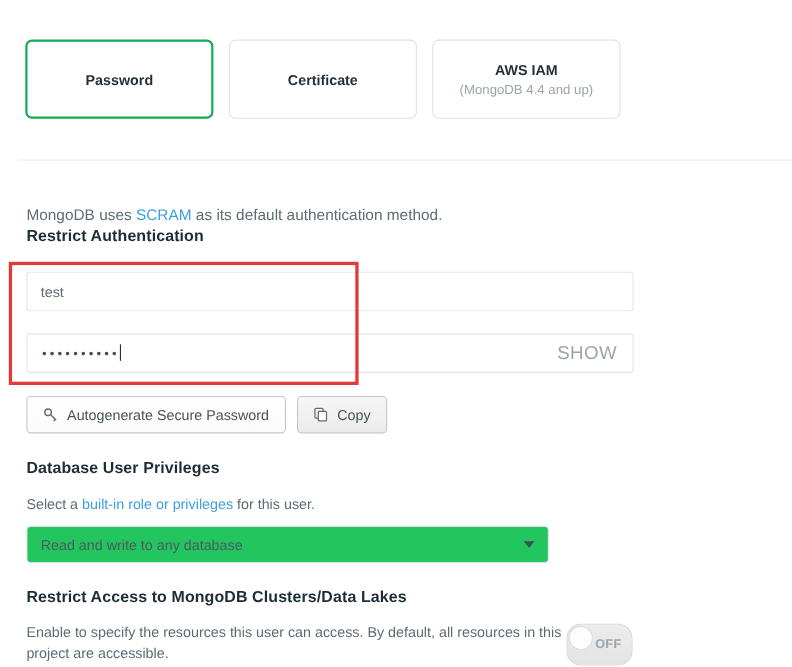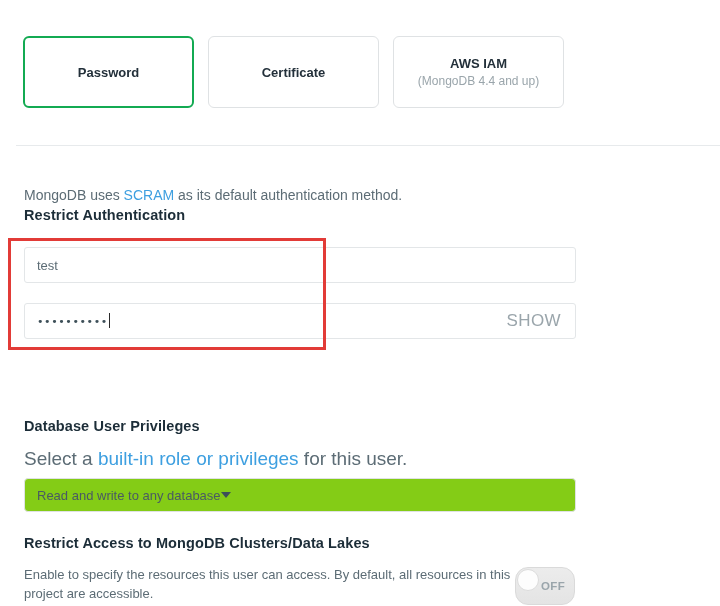--- a/index.html
+++ b/index.html
@@ -202,34 +202,35 @@
   
   #privileges-heading {
     position: absolute;
     left: 24px;
     top: 418px;
   }
   #privileges-desc {
     position: absolute;
     left: 24px;
     top: 449px;
-    font-size: 19px;
+    font-size: 13px;
   }
   #role-select {
     position: absolute;
     box-sizing: border-box;
     left: 24px;
     top: 478px;
-    width: 552px;
+    width: 475px;
     height: 34px;
     border: 1px solid #dfe2e4;
     border-radius: 4px;
-    background: #84cc16;
-    display: flex;
-    align-items: center;
+    background: #22c55e;
+    display: flex;
+    align-items: center;
+    justify-content: space-between;
     padding: 0 12px;
     cursor: pointer;
   }
   #role-select .sel-value {
     font-size: 13px;
     color: #4a5a63;
   }
   .caret-down {
     width: 0;
     height: 0;
@@ -317,20 +318,41 @@
   </div>
 
   <div class="text-input" id="password-input">
     <span class="dots">••••••••••</span>
       <span class="caret"></span>
     <span id="show-toggle">SHOW</span>
   </div>
 
   <div id="annotation-box"></div>
 
+  <div class="btn-row">
+    <div class="btn">
+      <span>
+        <svg width="14" height="14" viewBox="0 0 16 16">
+          <circle cx="5.4" cy="5.4" r="3.4" fill="none" stroke="#5c6c75" stroke-width="1.5"></circle>
+          <path d="M7.9 7.9 L13.6 13.6" stroke="#5c6c75" stroke-width="1.5" fill="none"></path>
+          <path d="M11.2 13.2 L12.6 14.6" stroke="#5c6c75" stroke-width="1.5" fill="none"></path>
+        </svg>
+      </span>
+      <span>Autogenerate Secure Password</span>
+    </div>
+    <div class="btn grey">
+      <span>
+        <svg width="14" height="14" viewBox="0 0 16 16">
+          <rect x="1.5" y="1.5" width="8.5" height="10" rx="1" fill="none" stroke="#5c6c75" stroke-width="1.3"></rect>
+          <rect x="5" y="4.5" width="8.5" height="10" rx="1" fill="#ffffff" stroke="#5c6c75" stroke-width="1.3"></rect>
+        </svg>
+      </span>
+      <span>Copy</span>
+    </div>
+  </div>
 
   <div class="section-heading" id="privileges-heading">Database User Privileges</div>
 
   <div class="body-text" id="privileges-desc">
     <span>Select a </span><a class="link">built-in role or privileges</a><span> for this user.</span>
   </div>
 
   <div id="role-select">
     <span class="sel-value">Read and write to any database</span>
     <span class="caret-down"></span>

